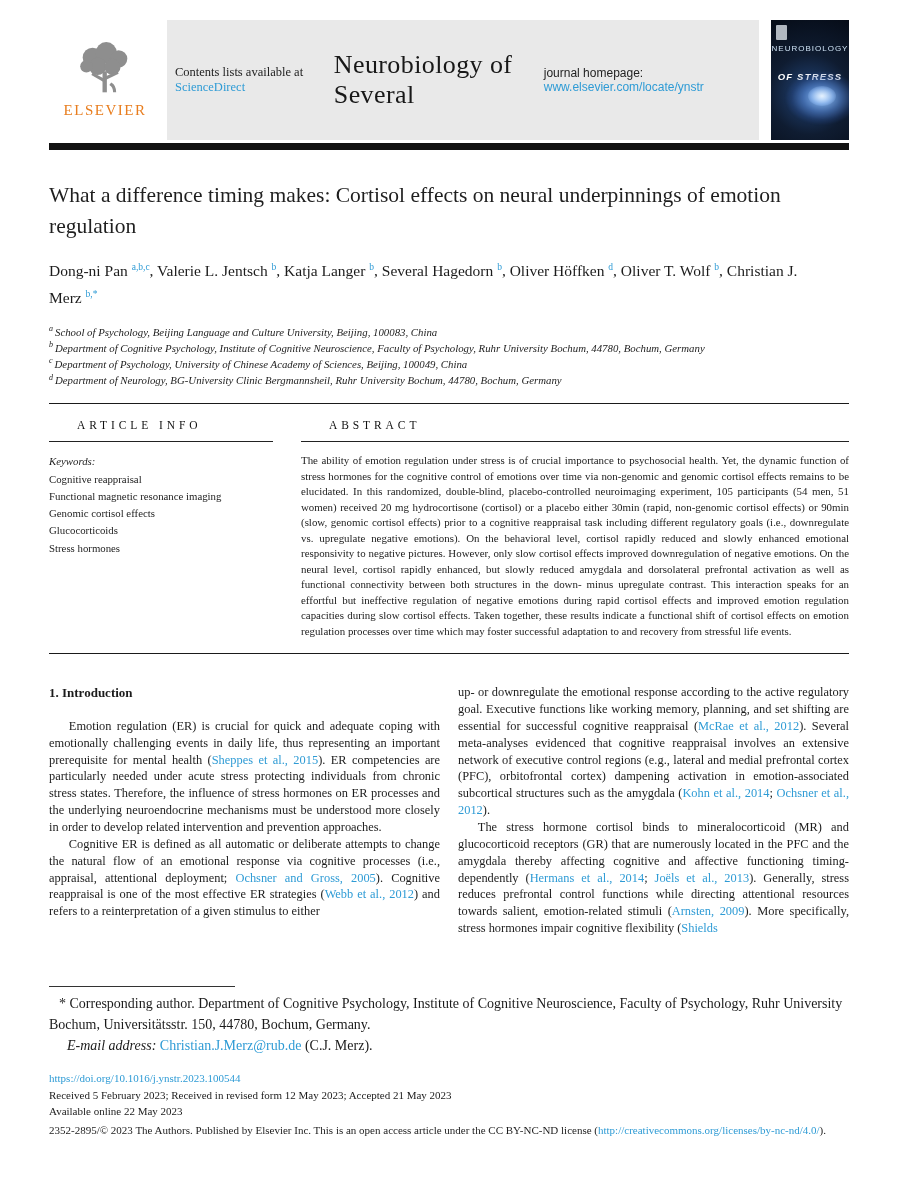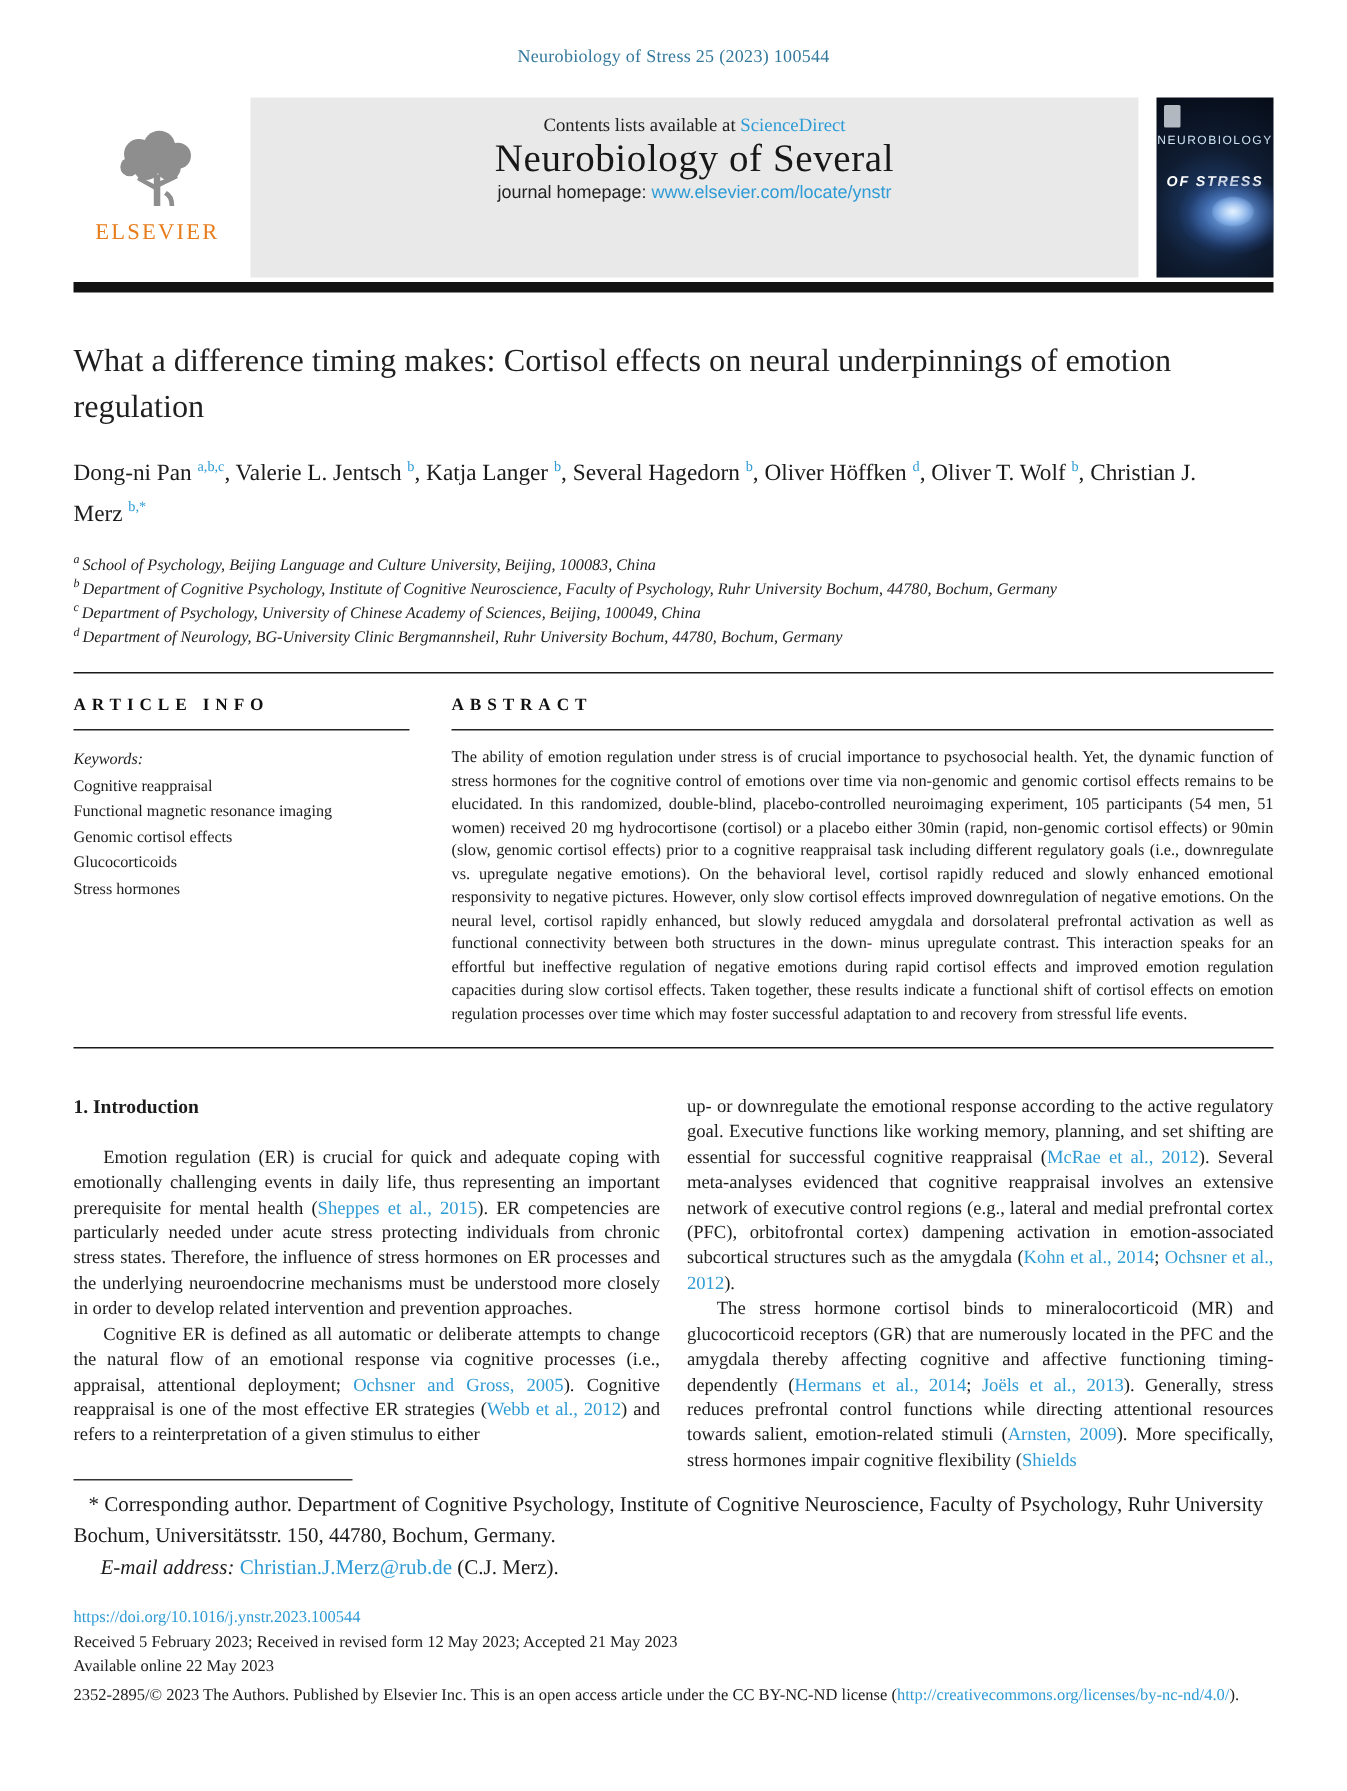--- a/index.html
+++ b/index.html
@@ -17,21 +17,21 @@
     width:898px;height:1194px;position:relative;background:#fff;
     font-family:"Liberation Serif", serif;color:var(--ink);overflow:hidden;
   }
   .content{padding:0 49px;}
   .journal-ref{margin-top:30px;text-align:center;font-size:12px;color:var(--journal_ref);letter-spacing:.2px;}
   
   .masthead{display:flex;margin-top:20px;height:120px;align-items:stretch;}
   .logo-box{width:112px;display:flex;flex-direction:column;align-items:center;justify-content:center;background:#fff;flex-shrink:0;}
   .logo-box svg{width:62px;height:58px;display:block;}
   .elsevier-word{font-size:15px;letter-spacing:1.5px;color:var(--elsevier_orange);margin-top:3px;font-family:"Liberation Serif",serif;}
-  .mast-center{flex:1;background:var(--header_bg);margin:0 12px 0 6px;display:flex;flex-direction:column;align-items:center;padding:11px 8px 12px;}
+  .mast-center{flex:1;background:var(--header_bg);margin:0 12px 0 6px;display:flex;flex-direction:row;align-items:center;padding:11px 8px 12px;}
   .contents-line{font-size:12.5px;color:#222;}
   .contents-line .lnk{color:var(--accent);}
   .mast-title{font-size:26px;color:#181818;letter-spacing:.4px;}
   .homepage-line{font-family:"Liberation Sans",sans-serif;font-size:12px;color:#222;}
   .homepage-line .lnk{color:var(--accent);}
   .cover{width:78px;flex-shrink:0;position:relative;background:radial-gradient(circle at 50% 62%, #23477c 0%, #0f1c31 48%, #060c17 100%);overflow:hidden;}
   .cover-mark{position:absolute;top:5px;left:5px;width:11px;height:15px;background:#cfd6dd;opacity:.85;border-radius:1px;}
   .cover-title{position:absolute;top:24px;left:0;right:0;text-align:center;font-family:"Liberation Sans",sans-serif;color:#cfe3f5;font-size:8px;letter-spacing:1px;}
   .cover-title .l2{font-size:9.5px;font-weight:bold;color:#fff;letter-spacing:1.2px;margin-top:18px;font-style:italic;}
   .brain-glow{position:absolute;left:15px;top:52px;width:72px;height:52px;border-radius:50%;
@@ -45,21 +45,21 @@
   .authors{margin-top:15px;font-size:15.5px;line-height:1.75;max-width:780px;}
   .authors sup{color:var(--accent);font-size:9.5px;vertical-align:super;line-height:0;}
   .affiliations{margin-top:12px;font-size:10.8px;font-style:italic;line-height:1.5;color:#222;}
   .affiliations sup{font-size:8px;vertical-align:super;line-height:0;margin-right:2px;}
   .rule{border-top:1.6px solid var(--rule);}
   .rule-top-info{margin-top:15px;}
   
   .info-abs{display:flex;gap:28px;padding-top:15px;}
   .info-col{width:224px;flex-shrink:0;}
   .abs-col{flex:1;}
-  .block-heading{font-size:11.5px;letter-spacing:.34em;color:#111;font-weight:700;}
+  .block-heading{font-size:11.5px;letter-spacing:.34em;color:#111;font-weight:400;margin-left:28px;}
   .head-rule{border-top:1px solid #222;margin:10px 0 11px;}
   .kw-label{font-size:10.8px;font-style:italic;line-height:1.6;}
   .kw-item{font-size:10.8px;line-height:1.6;}
   .abstract-text{font-size:10.9px;line-height:1.42;text-align:justify;color:#1b1b1b;}
   .rule-bottom-abs{margin-top:14px;}
   
   .body-cols{display:flex;gap:18px;margin-top:30px;}
   .col{width:calc(50% - 9px);font-size:12.4px;line-height:1.36;text-align:justify;}
   .sec-heading{font-size:13px;font-weight:bold;margin-bottom:16px;text-align:left;}
   .col p{margin-bottom:0;}
@@ -75,21 +75,20 @@
   .fn-email{margin-left:18px;}
   .doi-block{margin-top:14px;font-size:11px;line-height:1.5;}
   .license{margin-top:2px;font-size:11px;line-height:1.5;max-width:800px;}
 </style>
 </head>
 <body>
 
 <div class="page">
   <div class="content">
 
-    <div class="journal-ref">Neurobiology of Stress 25 (2023) 100544</div>
 
     <div class="masthead">
       <div class="logo-box">
         <span>
           <svg viewBox="0 0 100 92" xmlns="http://www.w3.org/2000/svg">
             <g fill="#8e8e8e">
               <circle cx="30" cy="26" r="16"></circle>
               <circle cx="52" cy="18" r="17"></circle>
               <circle cx="72" cy="28" r="14"></circle>
               <circle cx="38" cy="40" r="14"></circle>

